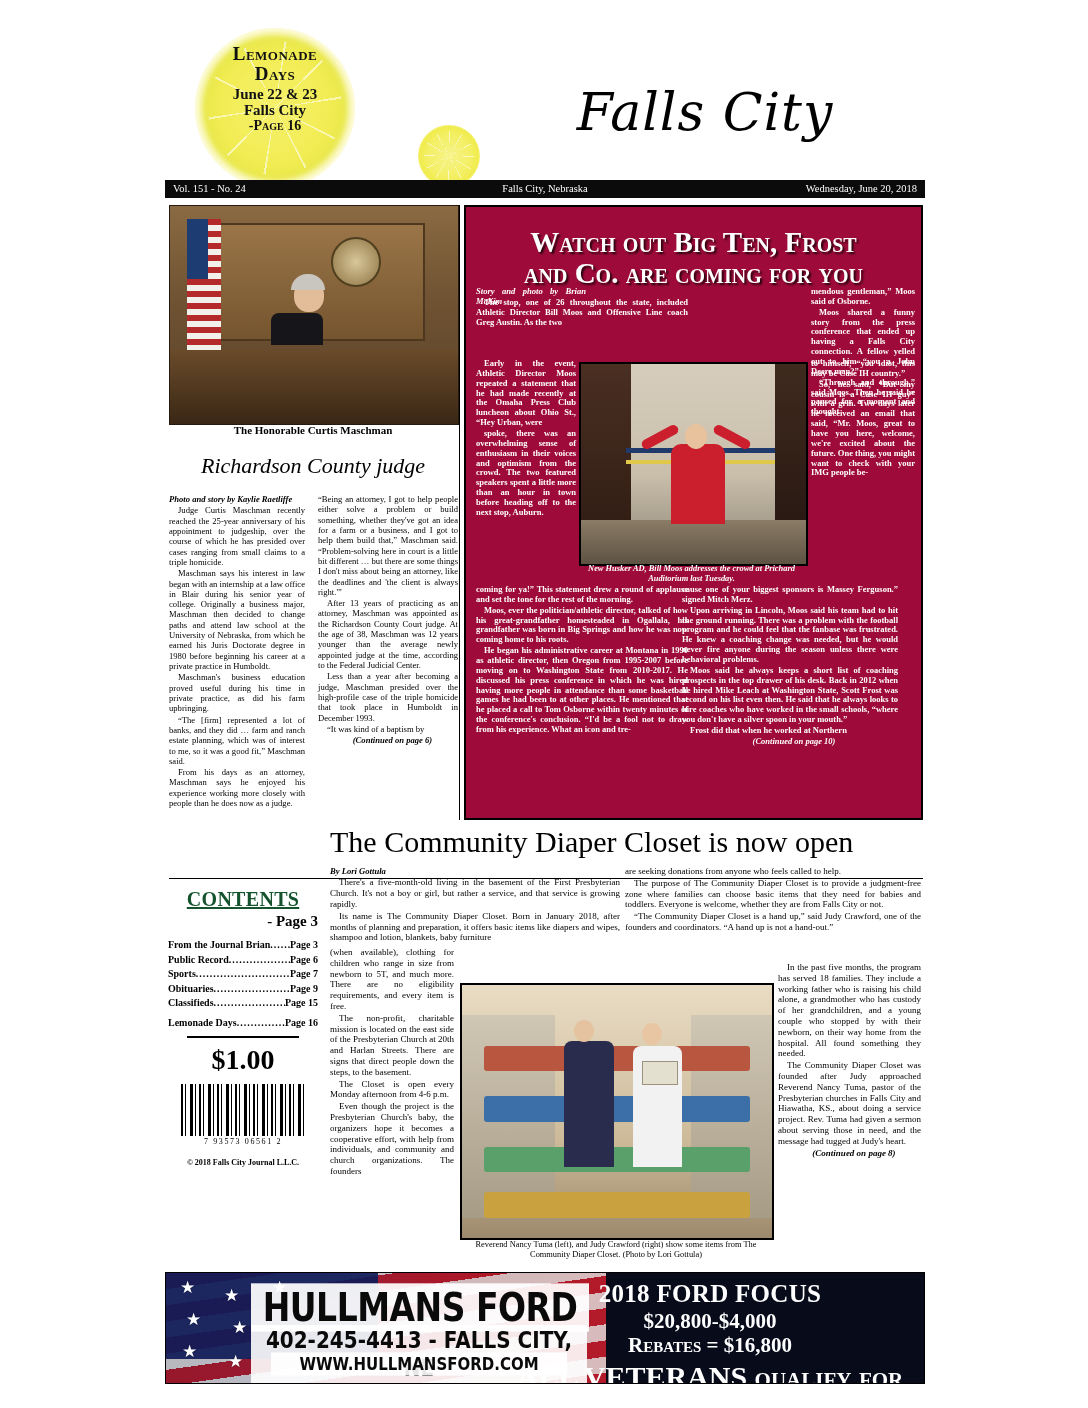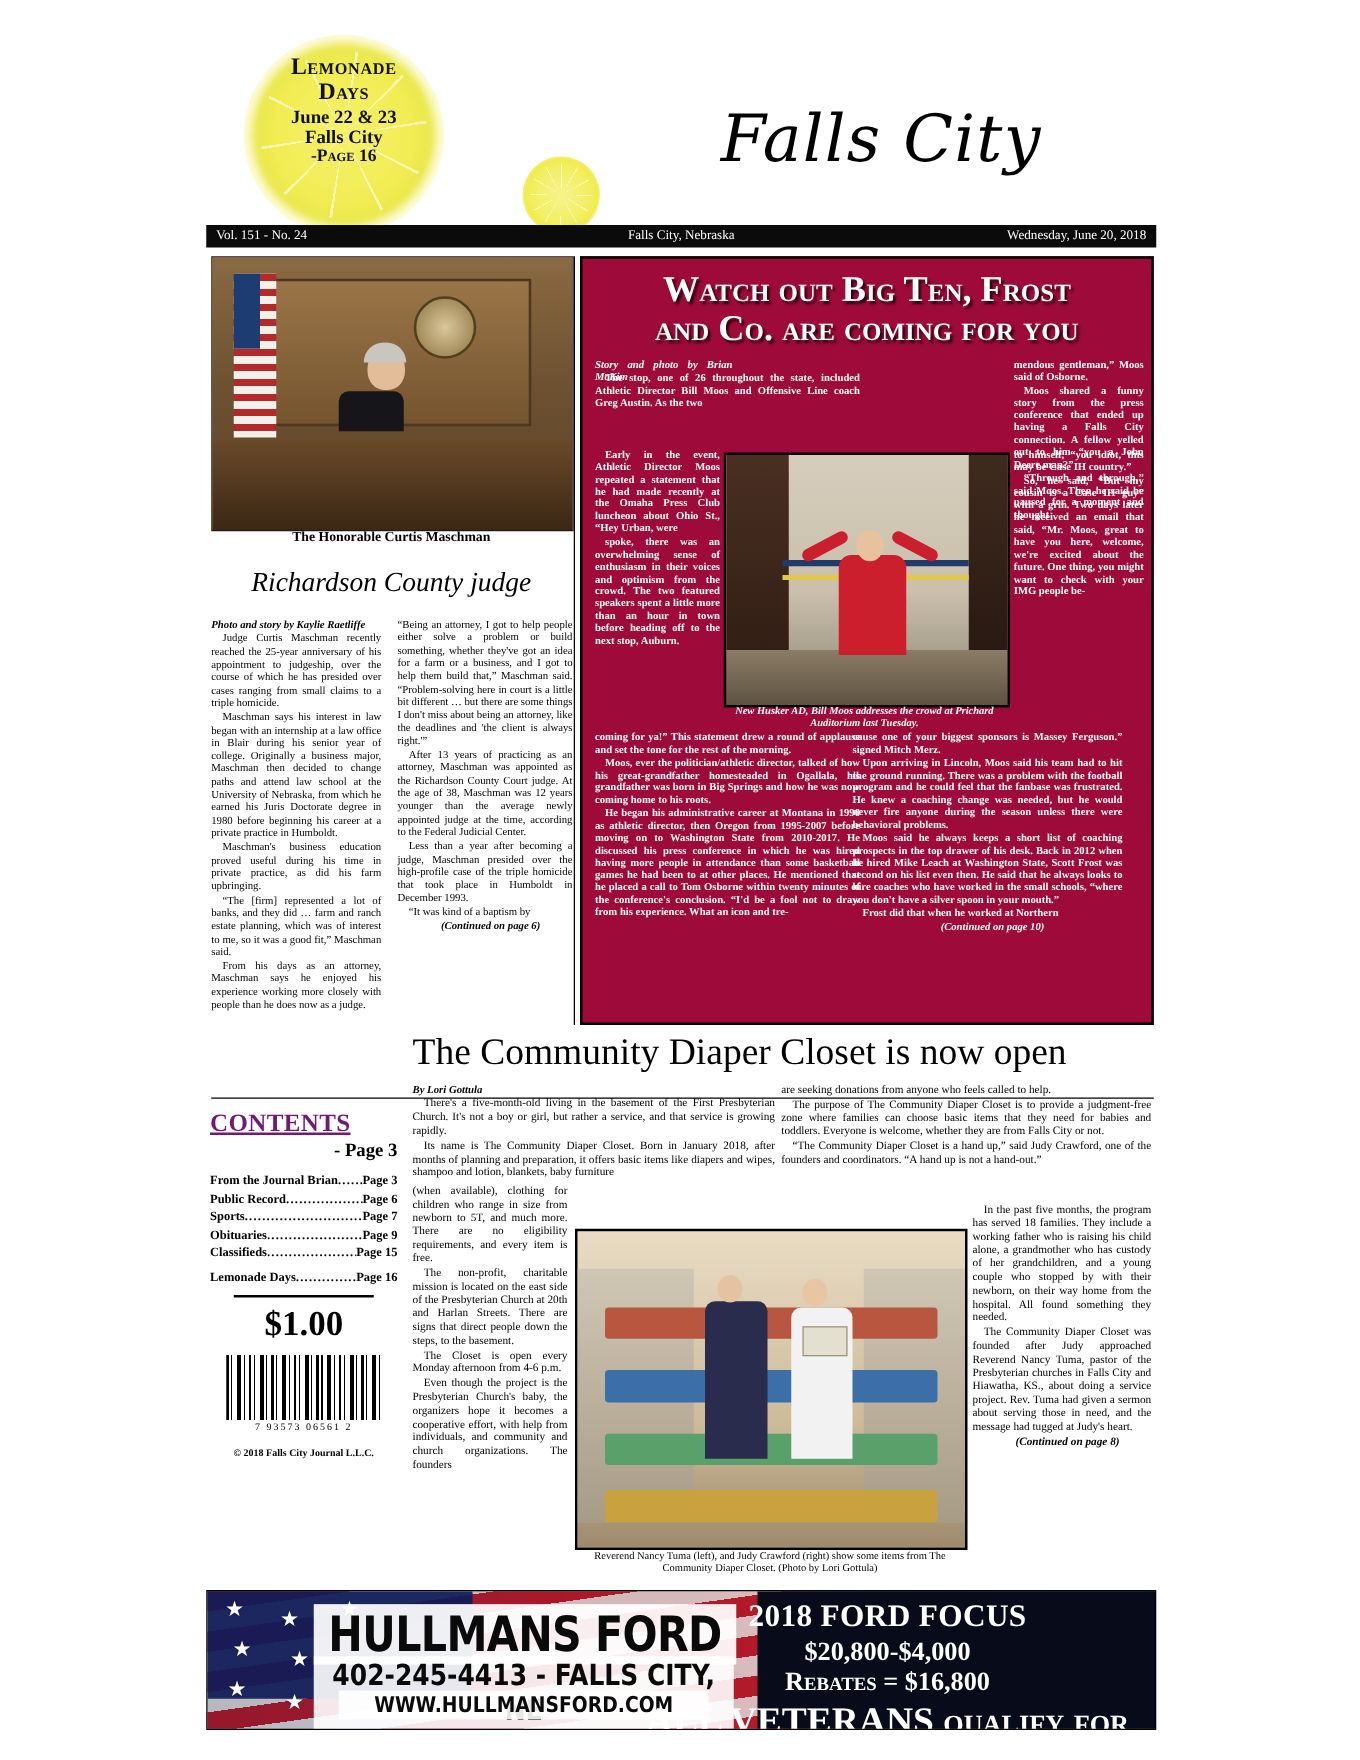--- a/index.html
+++ b/index.html
@@ -60,41 +60,41 @@
 
   .colbox{position:absolute;font-size:8.6px;line-height:1.2;text-align:justify;
     font-family:"Liberation Serif",serif;}
   .colbox p{margin:0 0 1px 0;text-indent:9px;}
   .colbox p.noind{text-indent:0;}
   .byline{font-style:italic;font-weight:bold;font-size:8.6px;margin-bottom:1px;}
   .contd{font-style:italic;font-weight:bold;text-align:center;text-indent:0;margin-top:3px;}
 
   
   .contents{position:absolute;left:168px;top:888px;width:150px;}
-  .contents-hd{text-align:left;font-size:20px;font-weight:bold;color:#701a75;
+  .contents-hd{text-align:center;font-size:20px;font-weight:bold;color:#14532d;
     text-decoration:underline;letter-spacing:.3px;}
   .contents-feat{text-align:center;font-size:16px;font-weight:bold;color:#b3123a;line-height:1.14;margin-top:6px;
     text-shadow:1px 1px 0 rgba(0,0,0,.55);}
   .contents-page{text-align:right;font-size:15px;font-weight:bold;color:#000;margin-top:2px;}
   .toc{margin-top:8px;font-size:10px;font-weight:bold;line-height:1.45;}
   .toc-row{display:flex;align-items:baseline;white-space:nowrap;}
   .toc-dots{flex:1;overflow:hidden;letter-spacing:1px;}
   .toc-gap{height:5px;}
   .toc-rule{border-top:2px solid #000;width:112px;margin:6px auto 0 auto;}
   .price{text-align:center;font-size:28px;font-weight:bold;margin-top:6px;font-family:"Liberation Serif",serif;}
   .barcode{margin:8px auto 0 auto;width:124px;height:52px;
     background:repeating-linear-gradient(90deg,#000 0 2px,#fff 2px 4px,#000 4px 5px,#fff 5px 9px,#000 9px 12px,#fff 12px 14px,#000 14px 15px,#fff 15px 18px);}
   .barcode-num{text-align:center;font-size:8px;letter-spacing:1.6px;margin-top:1px;}
   .copyright{text-align:center;font-size:8px;font-weight:bold;margin-top:12px;}
 
   
   .bigten{position:absolute;left:464px;top:205px;width:459px;height:615px;background:#9e0b3a;color:#fff;
     border:2px solid #000;box-sizing:border-box;}
   .bigten-hed{text-align:center;font-variant:small-caps;font-weight:bold;font-size:29px;line-height:1.06;
-    padding:10px 6px 2px 6px;text-shadow:2px 2px 2px rgba(0,0,0,.75);font-family:"Liberation Serif",serif;}
+    padding:20px 6px 2px 6px;text-shadow:2px 2px 2px rgba(0,0,0,.75);font-family:"Liberation Serif",serif;}
   .moos-photo{position:absolute;left:113px;top:155px;width:225px;height:200px;border:2px solid #000;overflow:hidden;
     background:linear-gradient(180deg,#d6cdbc 0%,#c9bfab 55%,#8d8374 100%);}
   .mp-wallL{position:absolute;left:0;top:0;width:22%;height:100%;background:linear-gradient(180deg,#4a2f22,#2c1a12);}
   .mp-wallR{position:absolute;right:0;top:0;width:14%;height:100%;background:linear-gradient(180deg,#3f2a1e,#241510);}
   .mp-band{position:absolute;left:20%;top:42%;width:66%;height:5px;background:#1f3a6b;}
   .mp-band2{position:absolute;left:20%;top:48%;width:66%;height:4px;background:#e0c94a;}
   .mp-floor{position:absolute;left:0;bottom:0;width:100%;height:22%;background:linear-gradient(180deg,#8a7c66,#5e5242);}
   .mp-body{position:absolute;left:40%;top:40%;width:24%;height:40%;background:#cc1f2e;border-radius:10px 10px 0 0;}
   .mp-head{position:absolute;left:46%;top:30%;width:22px;height:25px;border-radius:50%;background:#e8c29c;}
   .mp-armL{position:absolute;left:26%;top:34%;width:40px;height:10px;background:#cc1f2e;transform:rotate(-28deg);border-radius:5px;}

